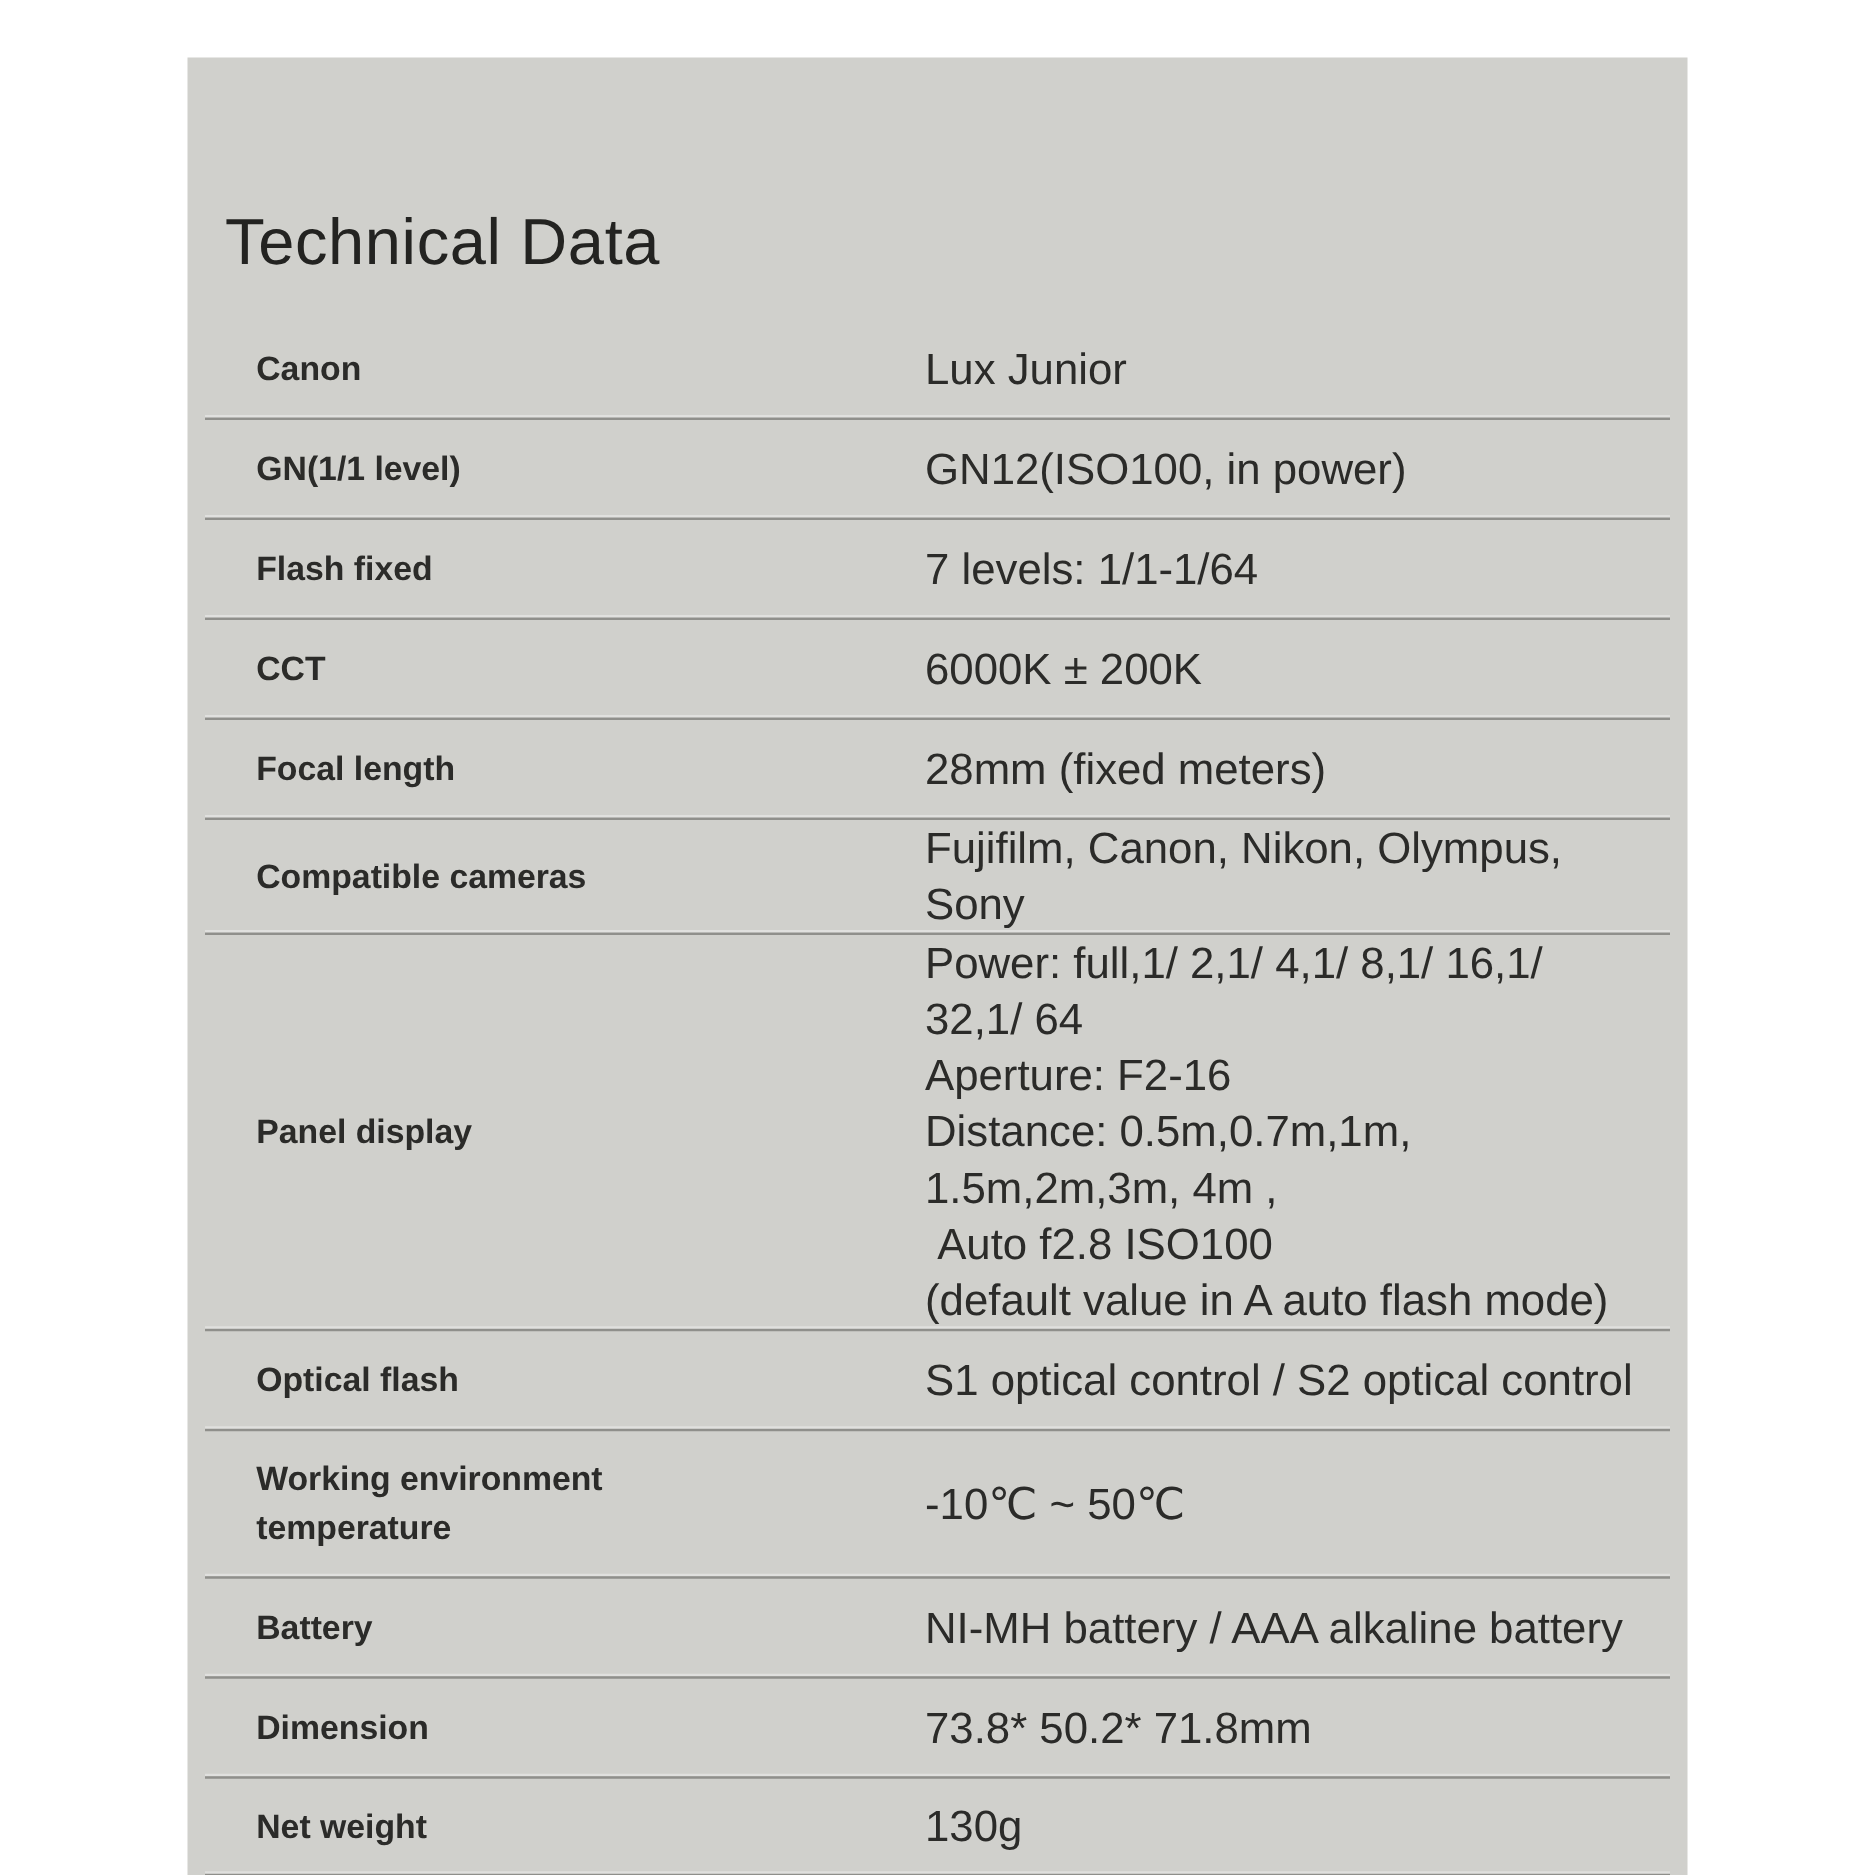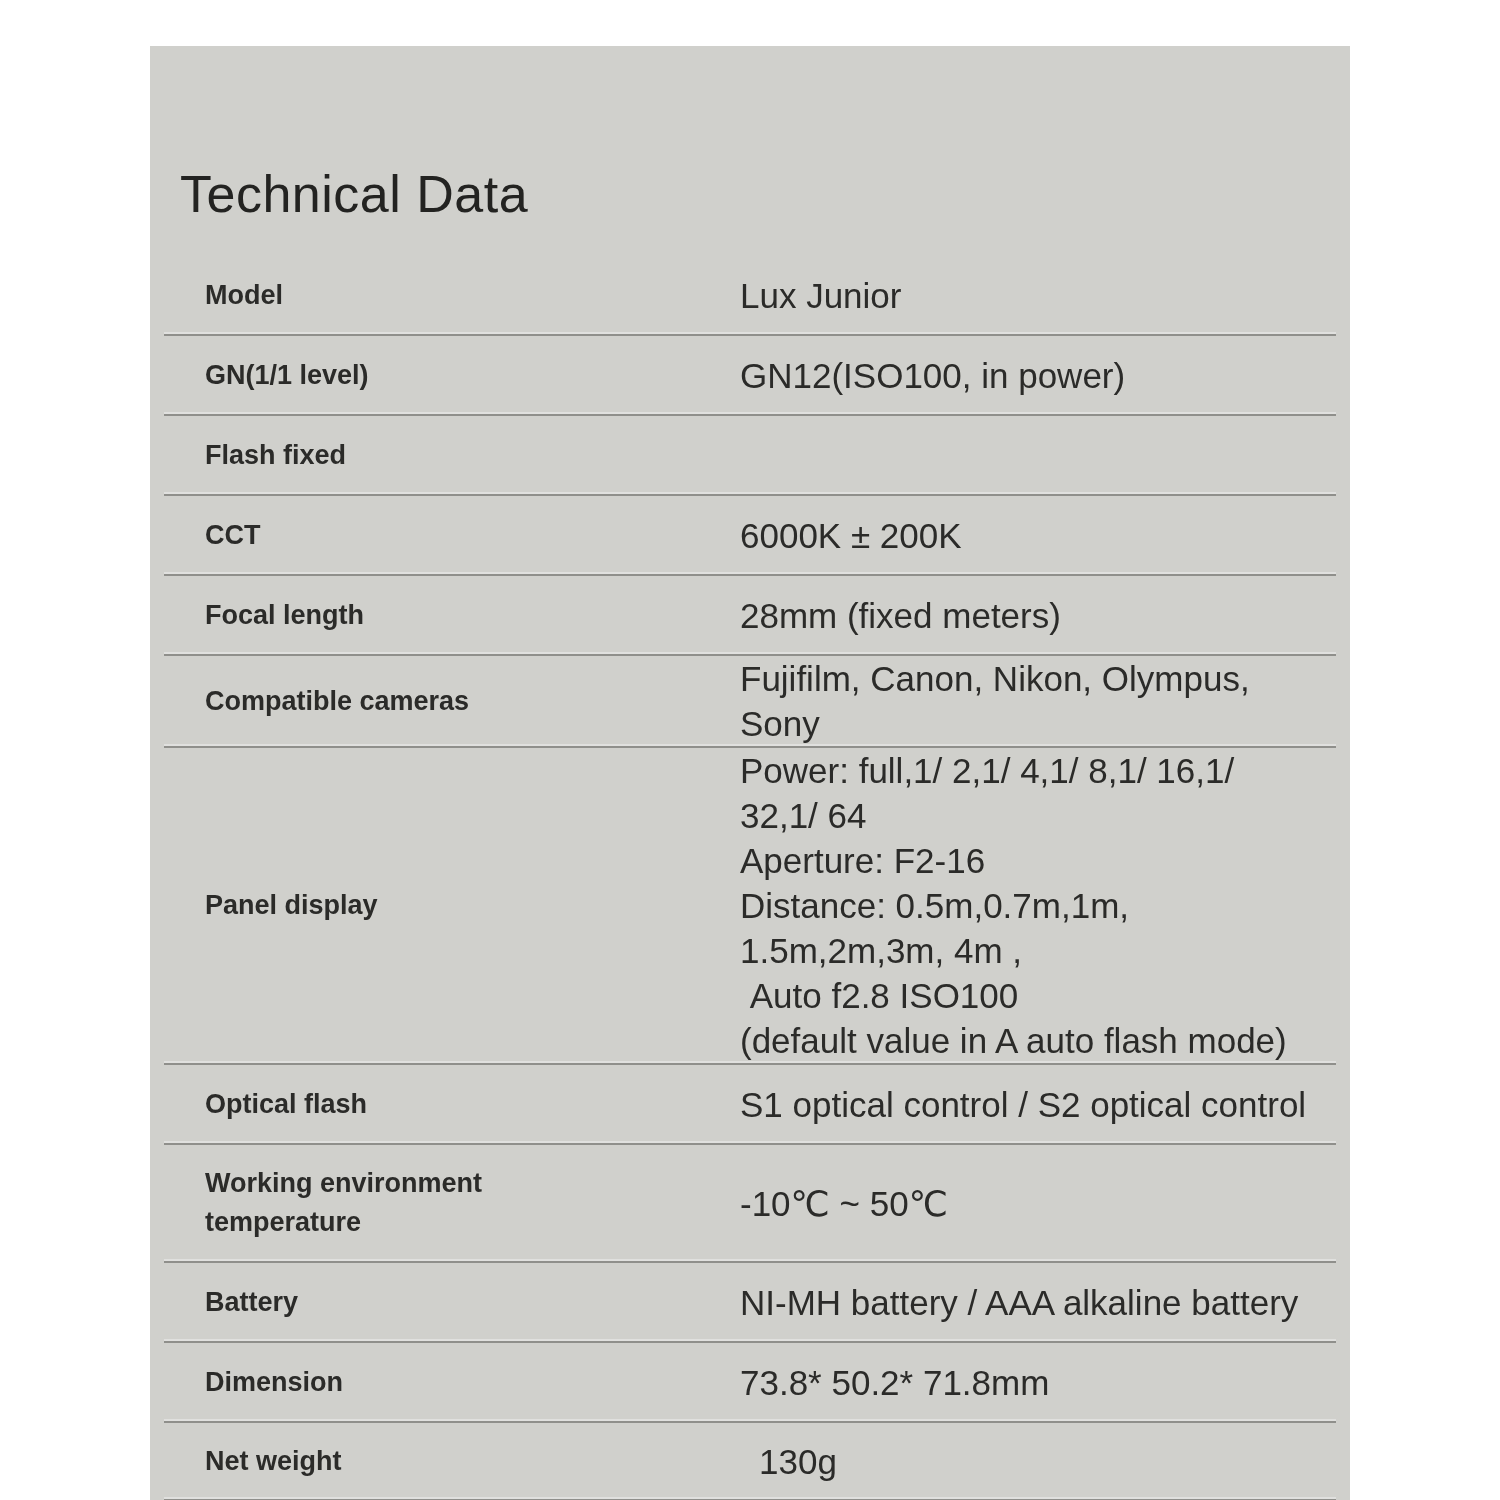--- a/index.html
+++ b/index.html
@@ -44,21 +44,21 @@
   .row {
     display: flex;
     align-items: center;
     min-height: 80px;
     padding-left: 41px;
     border-bottom: 2px solid var(--divider_color);
     box-shadow: inset 0 -3px 0 -1px rgba(255,255,255,0.35);
   }
   .row--tall   { min-height: 275px; }
   .row--medium { min-height: 118px; }
-  .row--last   { min-height: 78px; gap: 19px; }
+  .row--last   { min-height: 78px; }
   .label {
     width: 535px;
     flex-shrink: 0;
     font-size: 27px;
     font-weight: 700;
     line-height: 39px;
     color: var(--text_color);
     white-space: pre-wrap;
     padding-right: 30px;
   }
@@ -76,31 +76,32 @@
 <body>
 
 <div class="page">
   <div class="panel">
 
     <h1 class="title">Technical Data</h1>
 
     <div class="spec-table">
 
       <div class="row">
-        <div class="label">Model</div>
+        <div class="label">Canon</div>
         <div class="value">Lux Junior</div>
       </div>
 
       <div class="row">
         <div class="label">GN(1/1 level)</div>
         <div class="value">GN12(ISO100, in power)</div>
       </div>
 
       <div class="row">
         <div class="label">Flash fixed</div>
+        <div class="value">7 levels: 1/1-1/64</div>
       </div>
 
       <div class="row">
         <div class="label">CCT</div>
         <div class="value">6000K ± 200K</div>
       </div>
 
       <div class="row">
         <div class="label">Focal length</div>
         <div class="value">28mm (fixed meters)</div>

